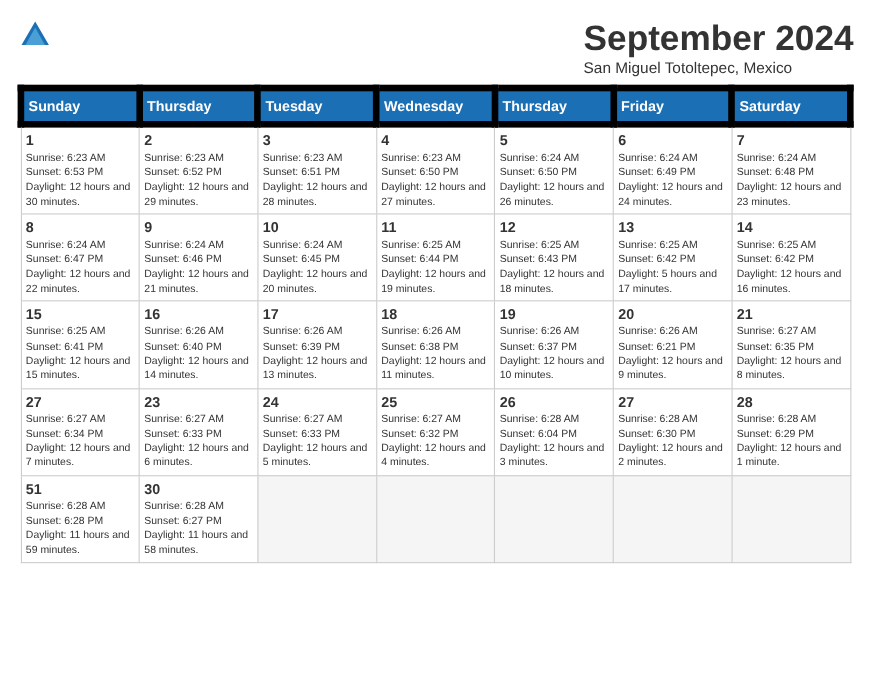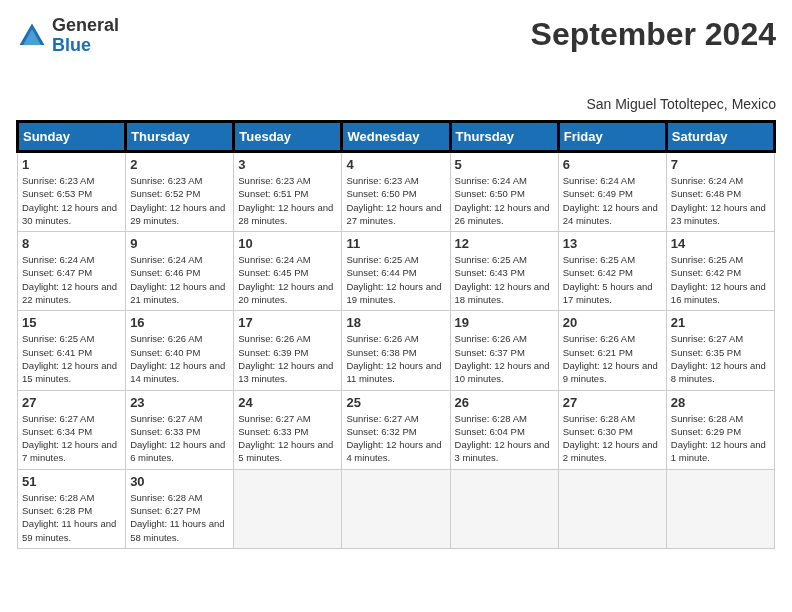--- a/index.html
+++ b/index.html
@@ -34,44 +34,43 @@
     .logo-blue {
       font-size: 18px;
       font-weight: bold;
       color: #1a6fb5;
     }
     .logo-icon {
       width: 32px;
       height: 32px;
     }
     .title-section {
-      text-align: right;
+      text-align: left;
     }
     .month-year {
       font-size: 32px;
       font-weight: bold;
       color: #333;
     }
     .location {
       font-size: 14px;
       color: #333;
-      margin-top: 43px;
     }
     .calendar {
       width: 100%;
       border-collapse: collapse;
     }
     .calendar th {
       background: #1a6fb5;
       color: #fff;
       font-size: 13px;
       font-weight: bold;
       padding: 6px 4px;
       text-align: left;
-      border: 3px solid #000000;
+      border: 6px solid #000000;
     }
     .calendar td {
       border: 1px solid #ccc;
       vertical-align: top;
       padding: 4px 4px 4px 4px;
       font-size: 9.5px;
       color: #333;
       background: #fff;
       width: calc(100% / 7);
       min-height: 70px;
@@ -93,24 +92,20 @@
   </style>
 </head>
 <body>
 
 <div class="header">
   <div class="logo">
     <svg class="logo-icon" viewBox="0 0 36 36" xmlns="http://www.w3.org/2000/svg">
       <polygon points="18,4 32,28 4,28" fill="#1a6fb5"></polygon>
       <polygon points="18,10 28,28 8,28" fill="#4a9fd4"></polygon>
     </svg>
-    <div class="logo-text">
-      <span class="logo-general">General</span>
-      <span class="logo-blue">Blue</span>
-    </div>
   </div>
   <div class="title-section">
     <div class="month-year">September 2024</div>
     <div class="location">San Miguel Totoltepec, Mexico</div>
   </div>
 </div>
 
 <table class="calendar">
   <thead>
     <tr>

